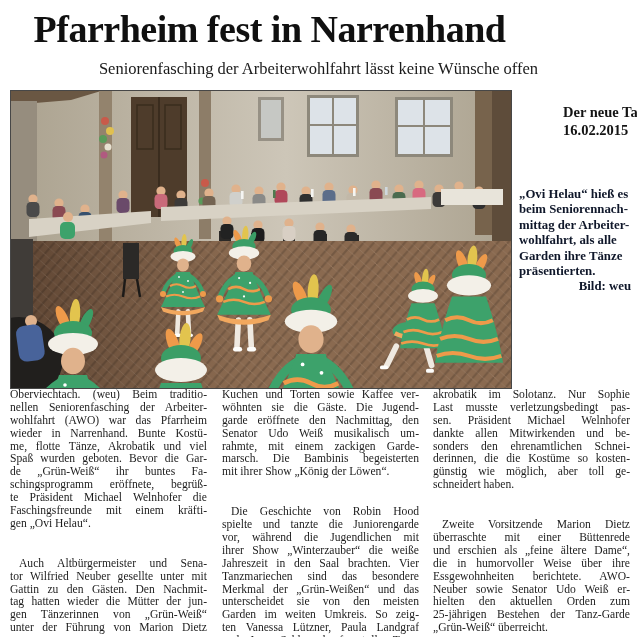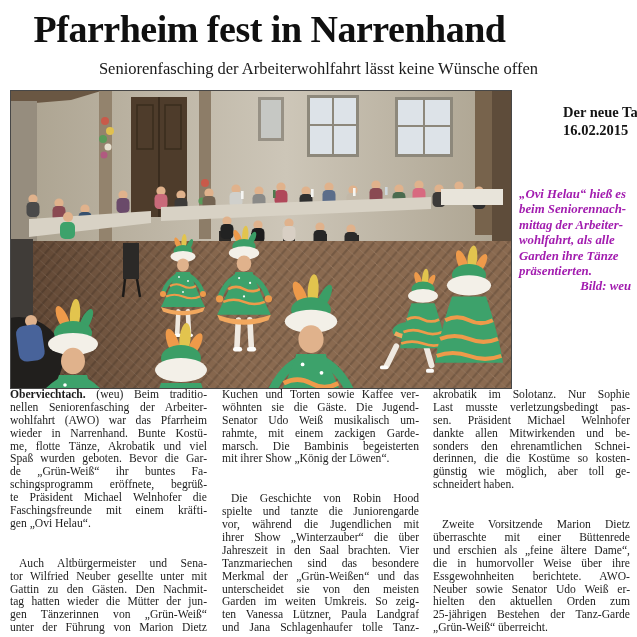--- a/index.html
+++ b/index.html
@@ -22,35 +22,35 @@
     position:absolute;left:10px;top:90px;width:500px;height:297px;
     border:1px solid #474747;box-sizing:content-box;background:#b2a999;
   }
   .photo svg{display:block;}
   .source{
     position:absolute;left:519px;top:103px;width:112px;
     font-weight:bold;font-size:14.5px;line-height:18px;color:#141414;margin-left:44px;
   }
   .caption{
     position:absolute;left:519px;top:187px;width:112px;
-    font-weight:bold;font-size:12.8px;line-height:15.4px;color:#a21caf;font-style:italic;
+    font-weight:bold;font-size:12.8px;line-height:15.4px;color:#0f172a;
   }
   .caption .credit{text-align:right;}
   .body-col{
     position:absolute;top:389px;width:197px;
     font-size:11.6px;line-height:12.9px;color:#1c1c1c;
   }
   .col1{left:10px;}
   .col2{left:222px;}
   .col3{left:433px;}
   .para + .para{margin-top:27px;}
   .line{height:12.9px;overflow:hidden;text-align:justify;}
   .line.jl::after{content:"";display:inline-block;width:100%;height:0;}
   .line.ind{text-indent:9px;}
-  .line b{font-weight:bold;}
+  .line b{font-weight:normal;}
 </style>
 </head>
 <body>
 
 <div class="headline">Pfarrheim fest in Narrenhand</div>
 <div class="subheadline">Seniorenfasching der Arbeiterwohlfahrt lässt keine Wünsche offen</div>
 
 <div class="photo">
   <svg viewBox="0 0 500 297" width="500" height="297" preserveAspectRatio="none">
     <defs>
@@ -269,30 +269,31 @@
       <div class="line jl">Gattin zu den Gästen. Den Nachmit-</div>
       <div class="line jl">tag hatten wieder die Mütter der jun-</div>
       <div class="line jl">gen Tänzerinnen von „Grün-Weiß“</div>
       <div class="line jl">unter der Führung von Marion Dietz</div>
     </div>
 </div>
 <div class="body-col col2">
   <div class="para">
       <div class="line jl">Kuchen und Torten sowie Kaffee ver-</div>
       <div class="line jl">wöhnten sie die Gäste. Die Jugend-</div>
+      <div class="line jl">garde eröffnete den Nachmittag, den</div>
       <div class="line jl">Senator Udo Weiß musikalisch um-</div>
       <div class="line jl">rahmte, mit einem zackigen Garde-</div>
       <div class="line jl">marsch. Die Bambinis begeisterten</div>
       <div class="line">mit ihrer Show „König der Löwen“.</div>
     </div>
   <div class="para">
       <div class="line jl ind">Die Geschichte von Robin Hood</div>
       <div class="line jl">spielte und tanzte die Juniorengarde</div>
       <div class="line jl">vor, während die Jugendlichen mit</div>
-      <div class="line jl">ihrer Show „Winterzauber“ die über</div>
+      <div class="line jl">ihrer Show „Winterzauber“ die weiße</div>
       <div class="line jl">Jahreszeit in den Saal brachten. Vier</div>
       <div class="line jl">Tanzmariechen sind das besondere</div>
       <div class="line jl">Merkmal der „Grün-Weißen“ und das</div>
       <div class="line jl">unterscheidet sie von den meisten</div>
       <div class="line jl">Garden im weiten Umkreis. So zeig-</div>
       <div class="line jl">ten Vanessa Lützner, Paula Landgraf</div>
       <div class="line jl">und Jana Schlagenhaufer tolle Tanz-</div>
     </div>
 </div>
 <div class="body-col col3">

